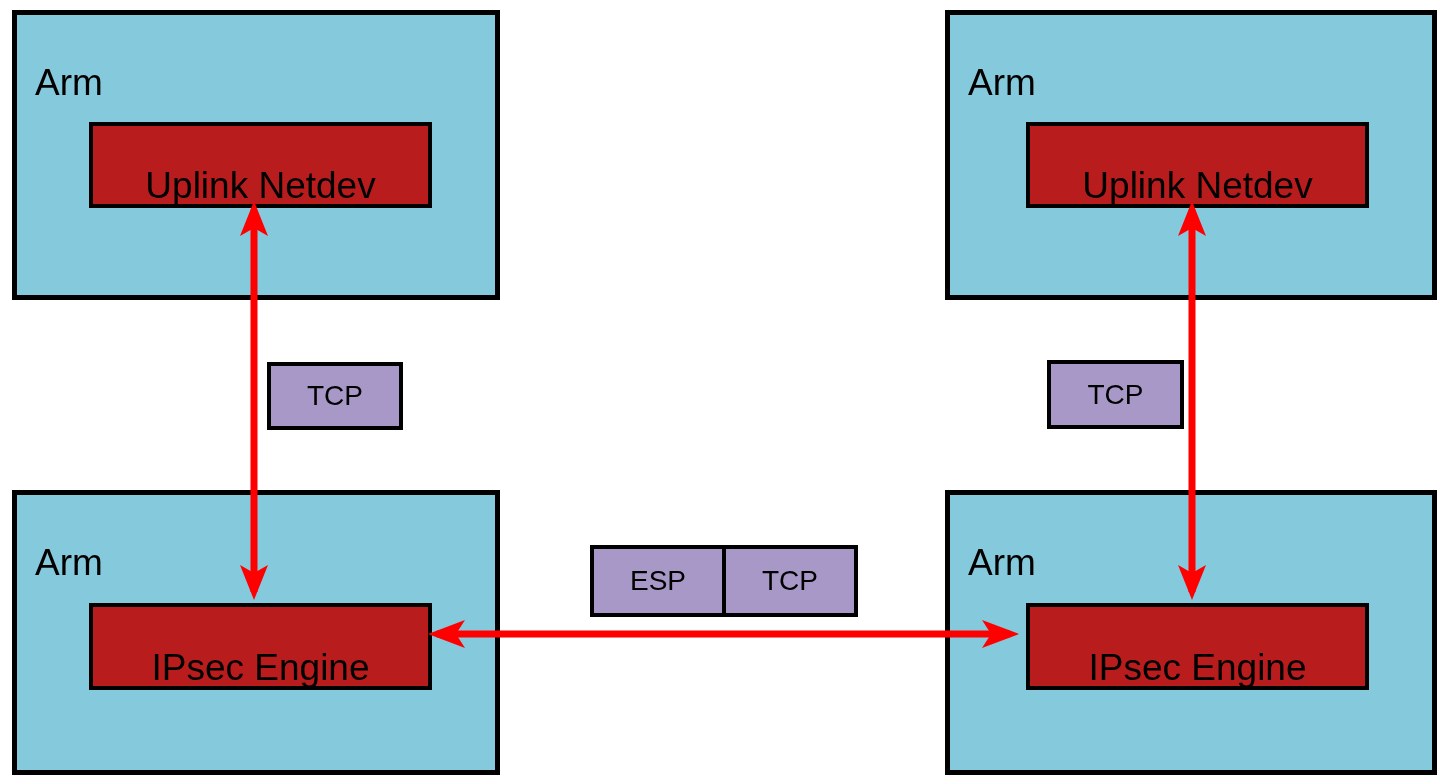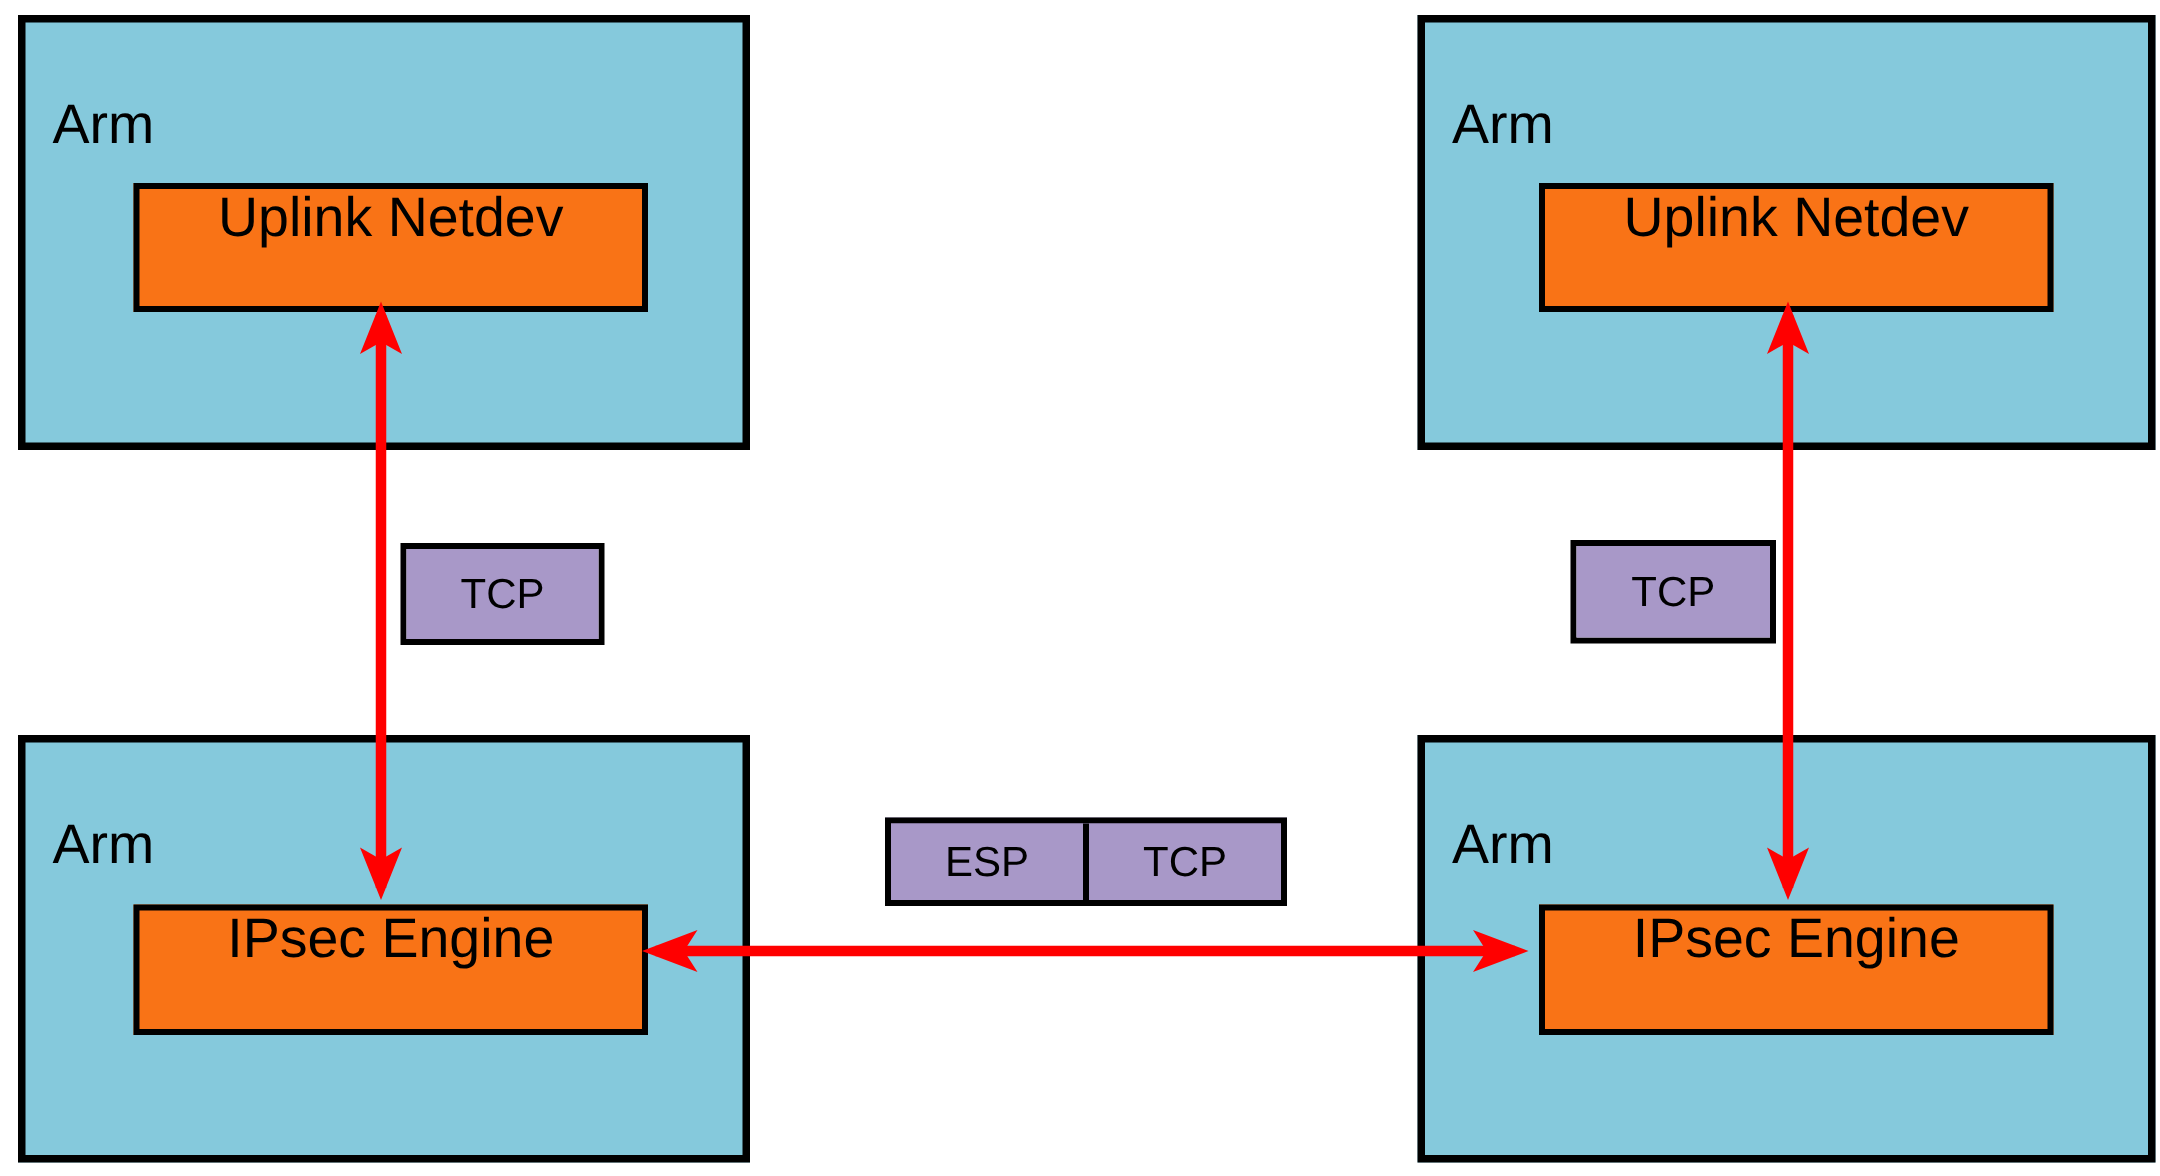--- a/index.html
+++ b/index.html
@@ -33,25 +33,25 @@
     font-size: 37px;
     line-height: 1.05;
     color: #000000;
     white-space: nowrap;
     margin-top: 43px;
   }
 
   
   .component-box {
     position: absolute;
-    background: #f97316;
+    background: #b91c1c;
     border: 4px solid #000000;
     box-sizing: border-box;
     display: flex;
-    align-items: flex-start;
+    align-items: flex-end;
     justify-content: center;
   }
   .component-label {
     font-size: 37px;
     line-height: 1;
     color: #000000;
     white-space: nowrap;
   }
 
   
@@ -129,21 +129,21 @@
       <span class="packet-field-label">TCP</span>
     </div>
   </div>
 
   <div class="packet-box" style="left:1047px; top:360px; width:137px; height:69px;">
     <div class="packet-field">
       <span class="packet-field-label">TCP</span>
     </div>
   </div>
 
-  <div class="packet-box" style="left:590px; top:545px; width:268px; height:59px;">
+  <div class="packet-box" style="left:590px; top:545px; width:268px; height:72px;">
     <div class="packet-field">
       <span class="packet-field-label">ESP</span>
     </div>
     <div class="packet-field">
       <span class="packet-field-label">TCP</span>
     </div>
   </div>
 
   <svg id="arrow-layer" viewBox="0 0 1440 784">
 

